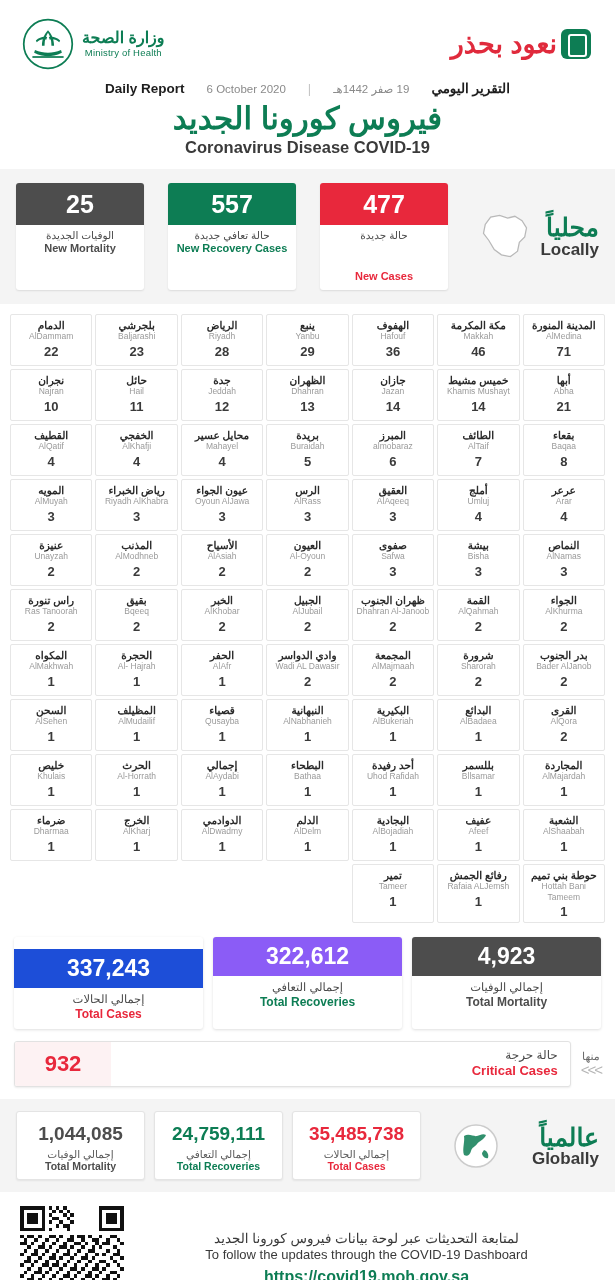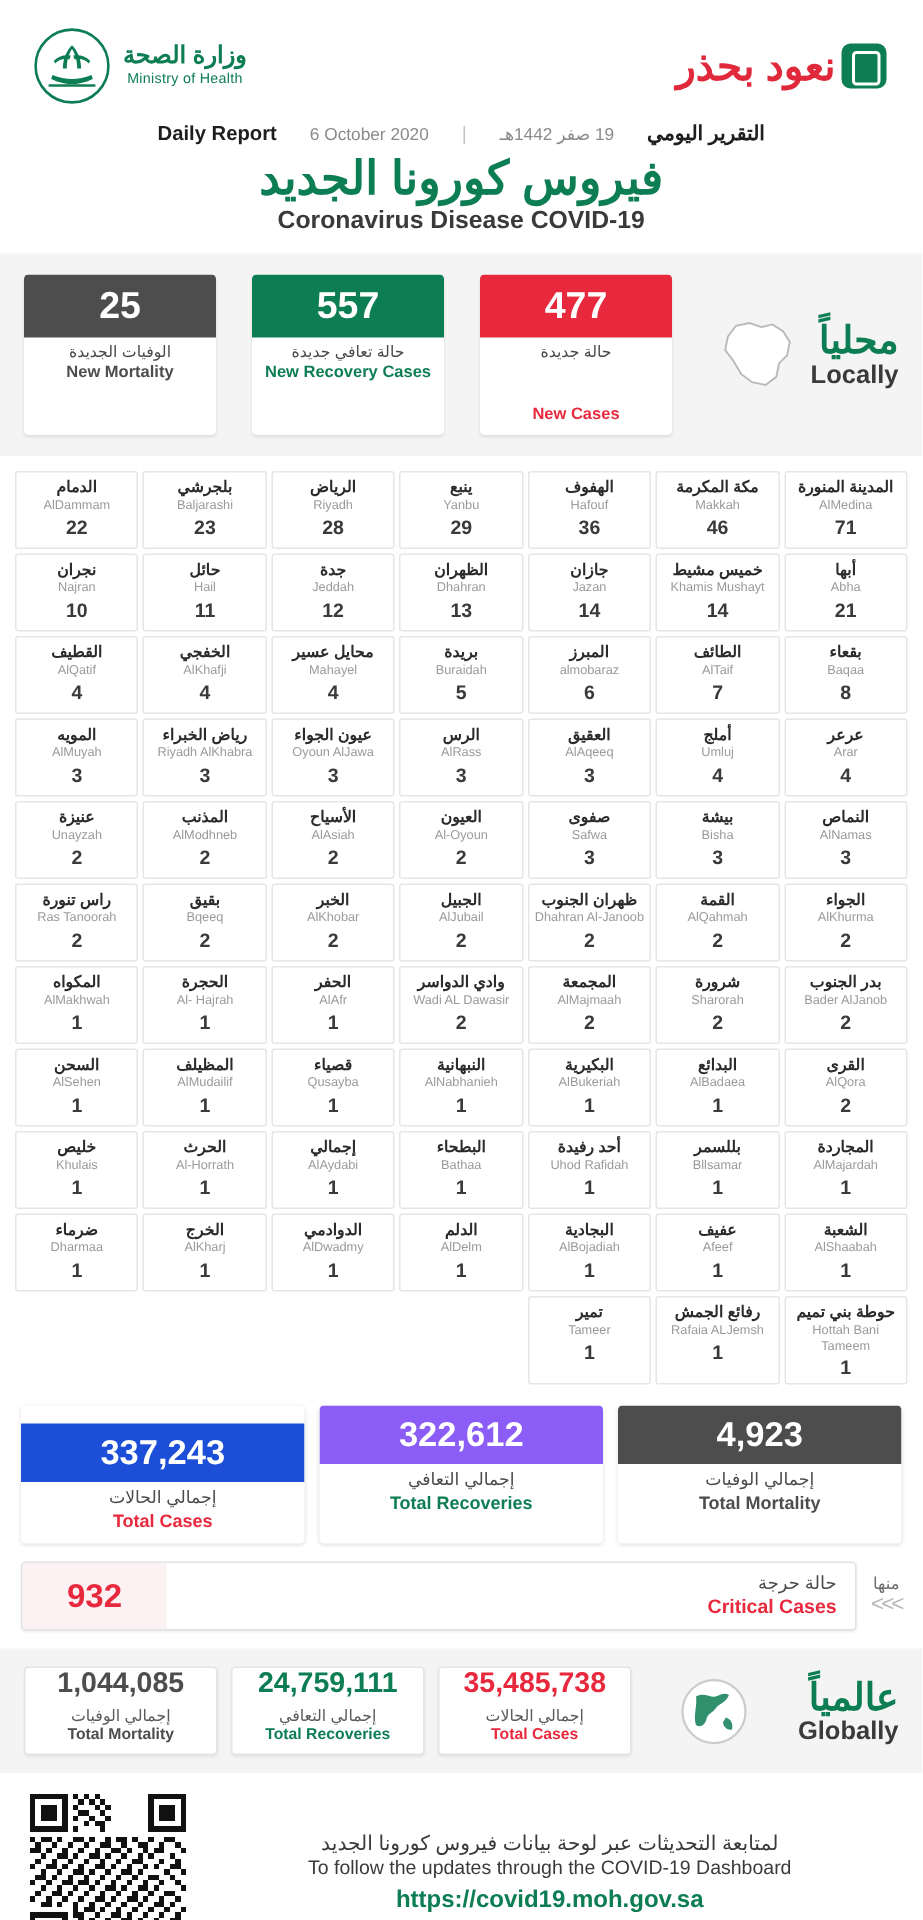--- a/index.html
+++ b/index.html
@@ -135,21 +135,21 @@
   .minha .arrows { font-size: 15px; color: #b5b5b5; letter-spacing: -2px; }
 
   
   .globally {
     background: #f4f4f4; padding: 12px 16px; display: flex; align-items: center;
     justify-content: space-between; gap: 10px;
   }
   .glob-cards { display: flex; gap: 9px; }
   .glob-card {
     width: 129px; background: #fff; border-radius: 3px; text-align: center;
-    border: 1px solid #e4e4e4; padding: 0 2px 7px; box-shadow: 0 1px 2px rgba(0,0,0,.07);
+    border: 1px solid #e4e4e4; padding: 11px 2px 7px; box-shadow: 0 1px 2px rgba(0,0,0,.07);
   }
   .glob-num { font-size: 19px; font-weight: bold; padding-bottom: 3px; }
   .glob-card.mortality .glob-num { color: #4d4d4d; }
   .glob-card.recoveries .glob-num { color: #0d7d54; }
   .glob-card.cases .glob-num { color: #e8283c; }
   .glob-lbl .ar { font-size: 10.5px; color: #5a5a5a; direction: rtl; display: block; }
   .glob-lbl .en { font-size: 10.5px; font-weight: bold; display: block; }
   .glob-card.mortality .en { color: #4d4d4d; }
   .glob-card.recoveries .en { color: #0d7d54; }
   .glob-card.cases .en { color: #e8283c; }

